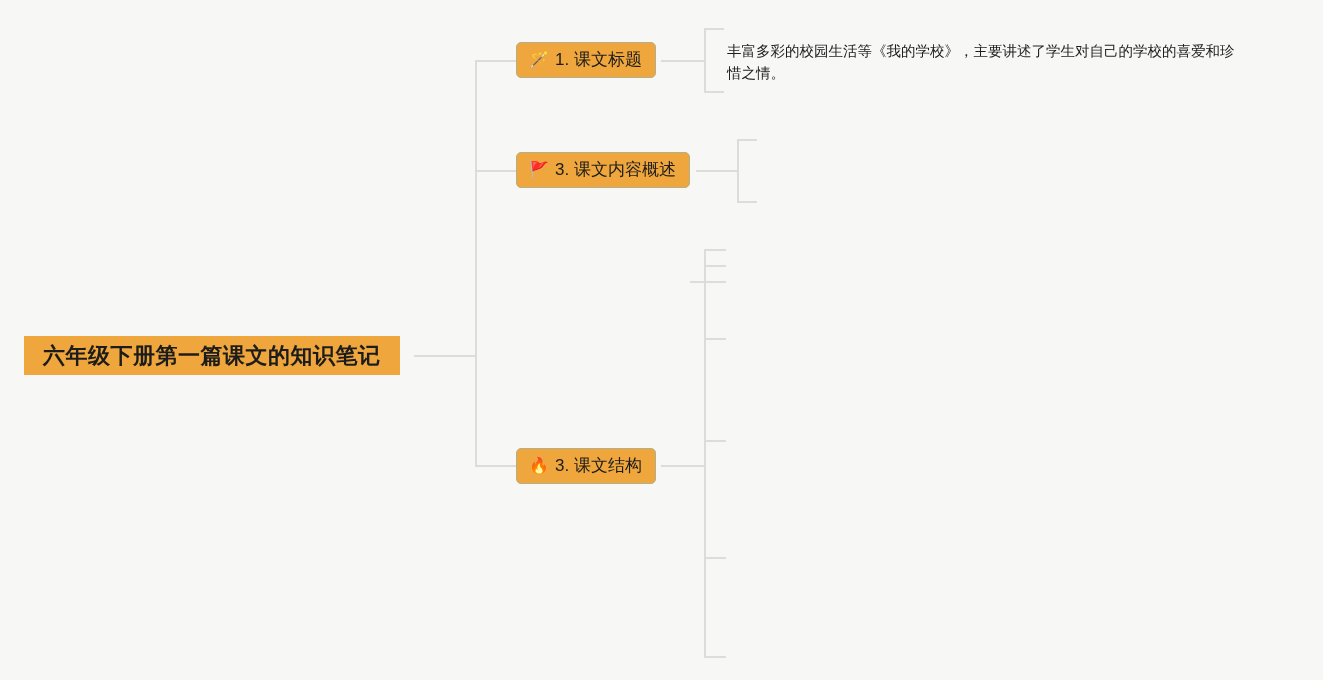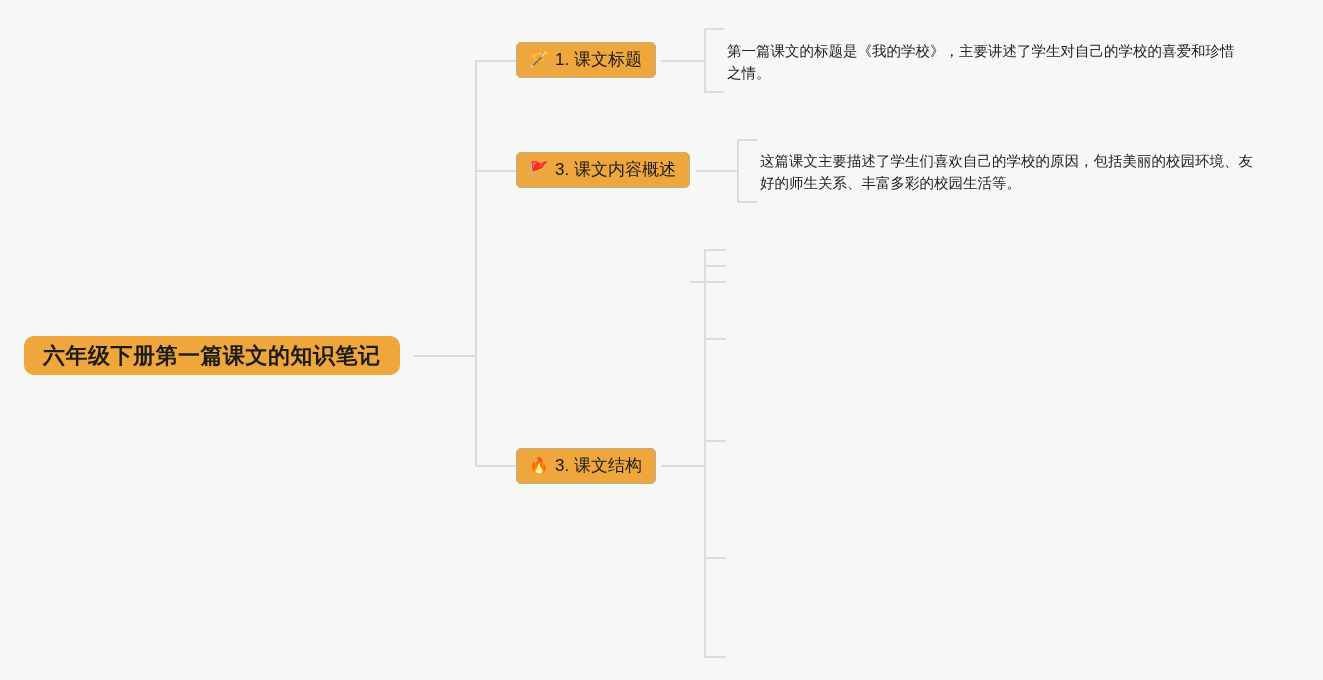--- a/index.html
+++ b/index.html
@@ -39,21 +39,21 @@
     background: #efa63c;
     color: #1c1c1c;
     white-space: nowrap;
   }
 
   .node-root {
     left: 24px;
     top: 336px;
     height: 39px;
     padding: 0 19px;
-    border-radius: 10px;
+    border-radius: 0;
     font-size: 22px;
     font-weight: bold;
     letter-spacing: 0.5px;
   }
 
   .node-branch {
     height: 36px;
     padding: 0 13px;
     border-radius: 5px;
     border: 1px solid #b2b08c;
@@ -135,16 +135,15 @@
   <div class="node node-branch" id="branch-2">
     <span class="node-icon">🚩</span>
     <span class="node-label">3. 课文内容概述</span>
   </div>
 
   <div class="node node-branch" id="branch-3">
     <span class="node-icon">🔥</span>
     <span class="node-label">3. 课文结构</span>
   </div>
 
-  <div class="leaf-text" id="leaf-1">第一篇课文的标题是《我的学校》，主要讲述了学生对自己的学校的喜爱和珍惜之情。</div>
-  <div class="leaf-text" id="leaf-2">这篇课文主要描述了学生们喜欢自己的学校的原因，包括美丽的校园环境、友好的师生关系、丰富多彩的校园生活等。</div>
+  <div class="leaf-text" id="leaf-1">丰富多彩的校园生活等《我的学校》，主要讲述了学生对自己的学校的喜爱和珍惜之情。</div>
 
 </div>
 
 </body></html>

